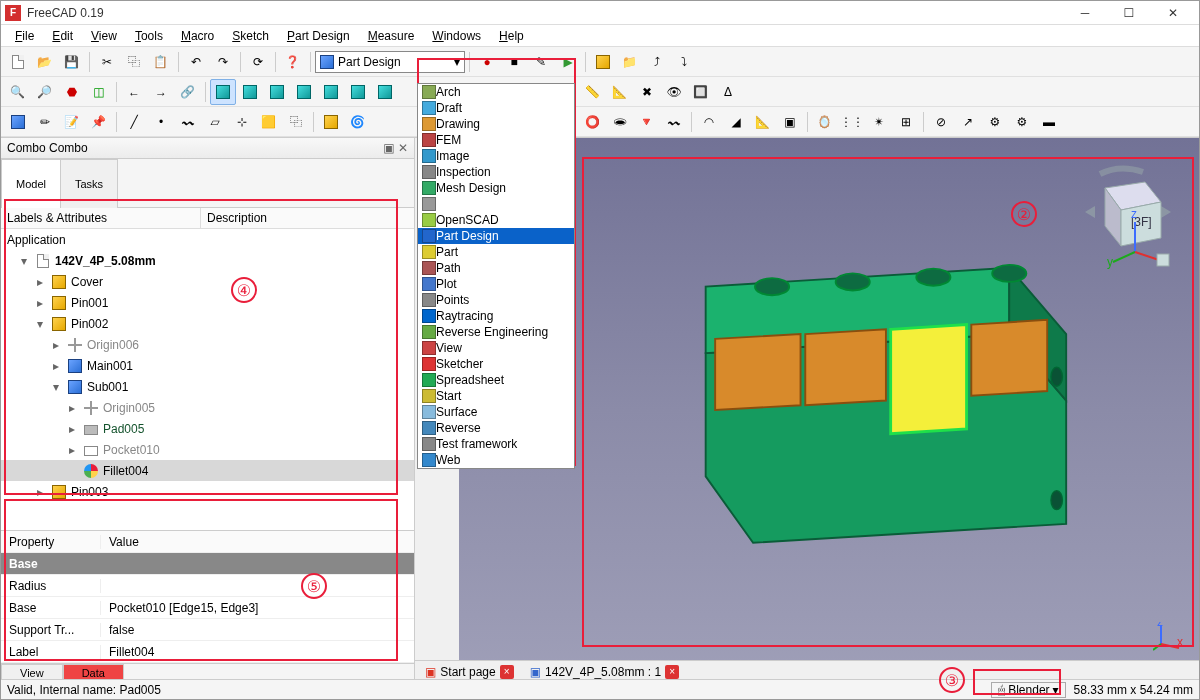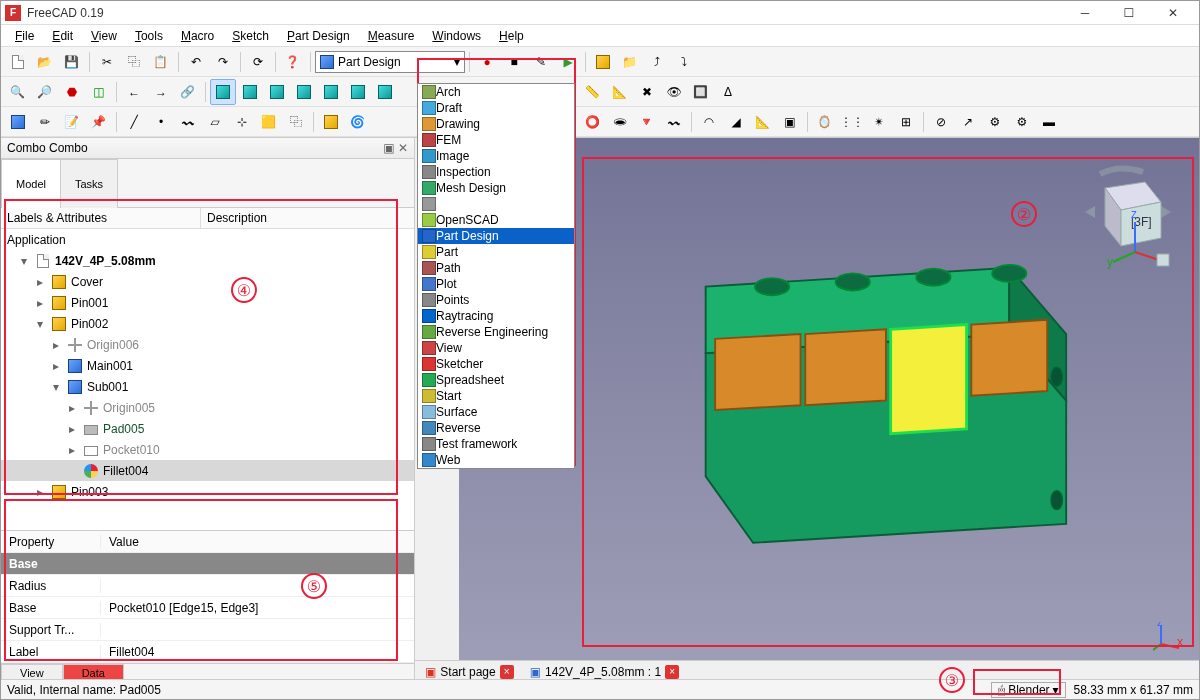--- a/index.html
+++ b/index.html
@@ -365,20 +365,21 @@
         <div id="prop-rows">
             <div class="proprow">
               <div class="k">Radius</div>
             </div>
             <div class="proprow">
               <div class="k">Base</div>
               <div class="v">Pocket010 [Edge15, Edge3]</div>
             </div>
             <div class="proprow">
               <div class="k">Support Tr...</div>
+              <div class="v">false</div>
             </div>
             <div class="proprow">
               <div class="k">Label</div>
               <div class="v">Fillet004</div>
             </div>
           </div>
       </div>
       <div class="bottabs">
         <div class="bottab inactive">View</div>
         <div class="bottab">Data</div>
@@ -460,21 +461,21 @@
 </div>
 
 <div class="statusbar">
   <span>Valid, Internal name: Pad005</span>
   <span class="spacer"></span>
   <span class="navstyle">
     <span>🖱</span>
     <span>Blender</span>
     <span>▾</span>
   </span>
-  <span style="margin-left:8px">58.33 mm x 61.37 mm</span>
+  <span style="margin-left:8px">58.33 mm x 54.24 mm</span>
 </div>
 
 <div class="wb-dropdown" id="wb-dropdown">
     <div class="wbitem">
       <span class="wbicon" style="background:#8a5;border:1px solid rgba(0,0,0,.3)"></span>
       <span>Arch</span>
     </div>
     <div class="wbitem">
       <span class="wbicon" style="background:#4ad;border:1px solid rgba(0,0,0,.3)"></span>
       <span>Draft</span>

